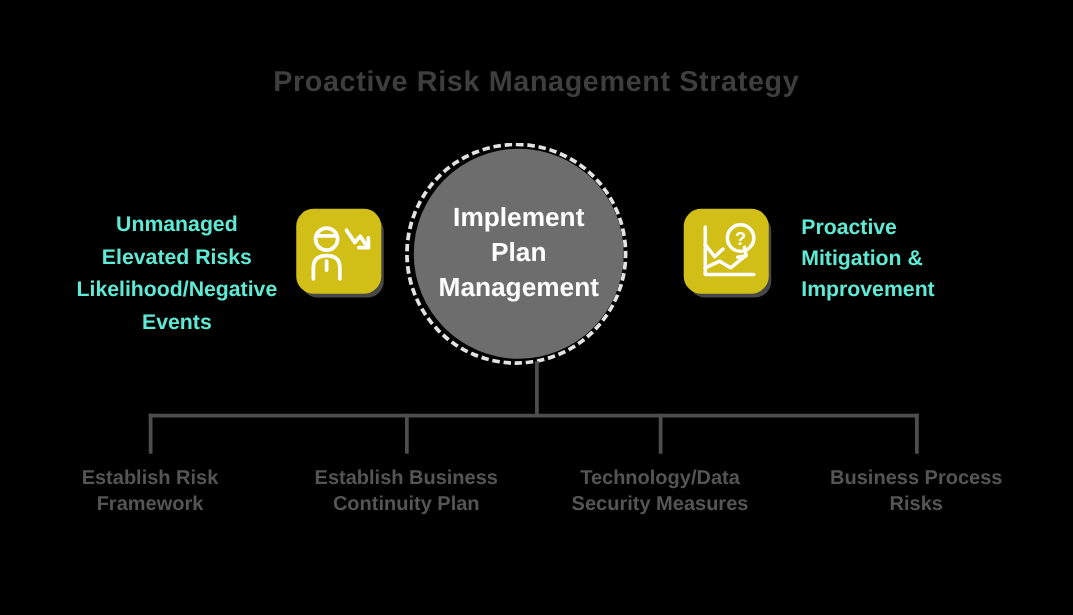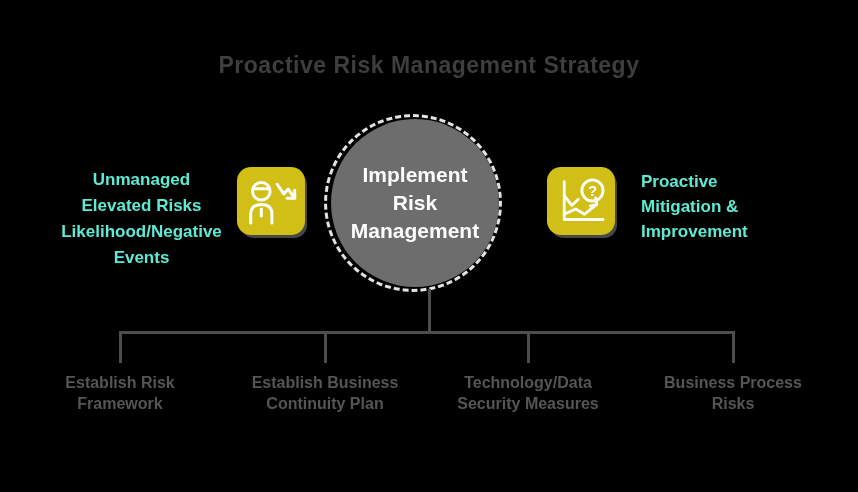--- a/index.html
+++ b/index.html
@@ -66,21 +66,21 @@
       <path d="M11 59 V49 C11 41 16 38 23 38 C30 38 35 41 35 49 V59"></path>
       <line x1="23" y1="43" x2="23" y2="51"></line>
       <path d="M41 15 L48.5 26 L53.5 20.5 L60 30"></path>
       <path d="M60.8 21.8 L61 30.8 L52.2 30.8"></path>
     </svg>
   </div>
 
   <div class="circle-wrap">
     <div class="circle">
       <div>Implement</div>
-      <div>Risk</div>
+      <div>Plan</div>
       <div>Management</div>
     </div>
   </div>
 
   <div class="iconbox right-icon">
     <svg width="60" height="60" viewBox="0 0 68 68" fill="none" stroke="#ffffff" stroke-width="3.2" stroke-linecap="round" stroke-linejoin="round">
       <polyline points="15,12 15,55 59,55"></polyline>
       <polyline points="15,28 23.5,39 31,32"></polyline>
       <polyline points="15,49 28,43 38,49 51,38.5"></polyline>
       <path d="M50.5 30.5 L52 38 L44.5 39.5"></path>

